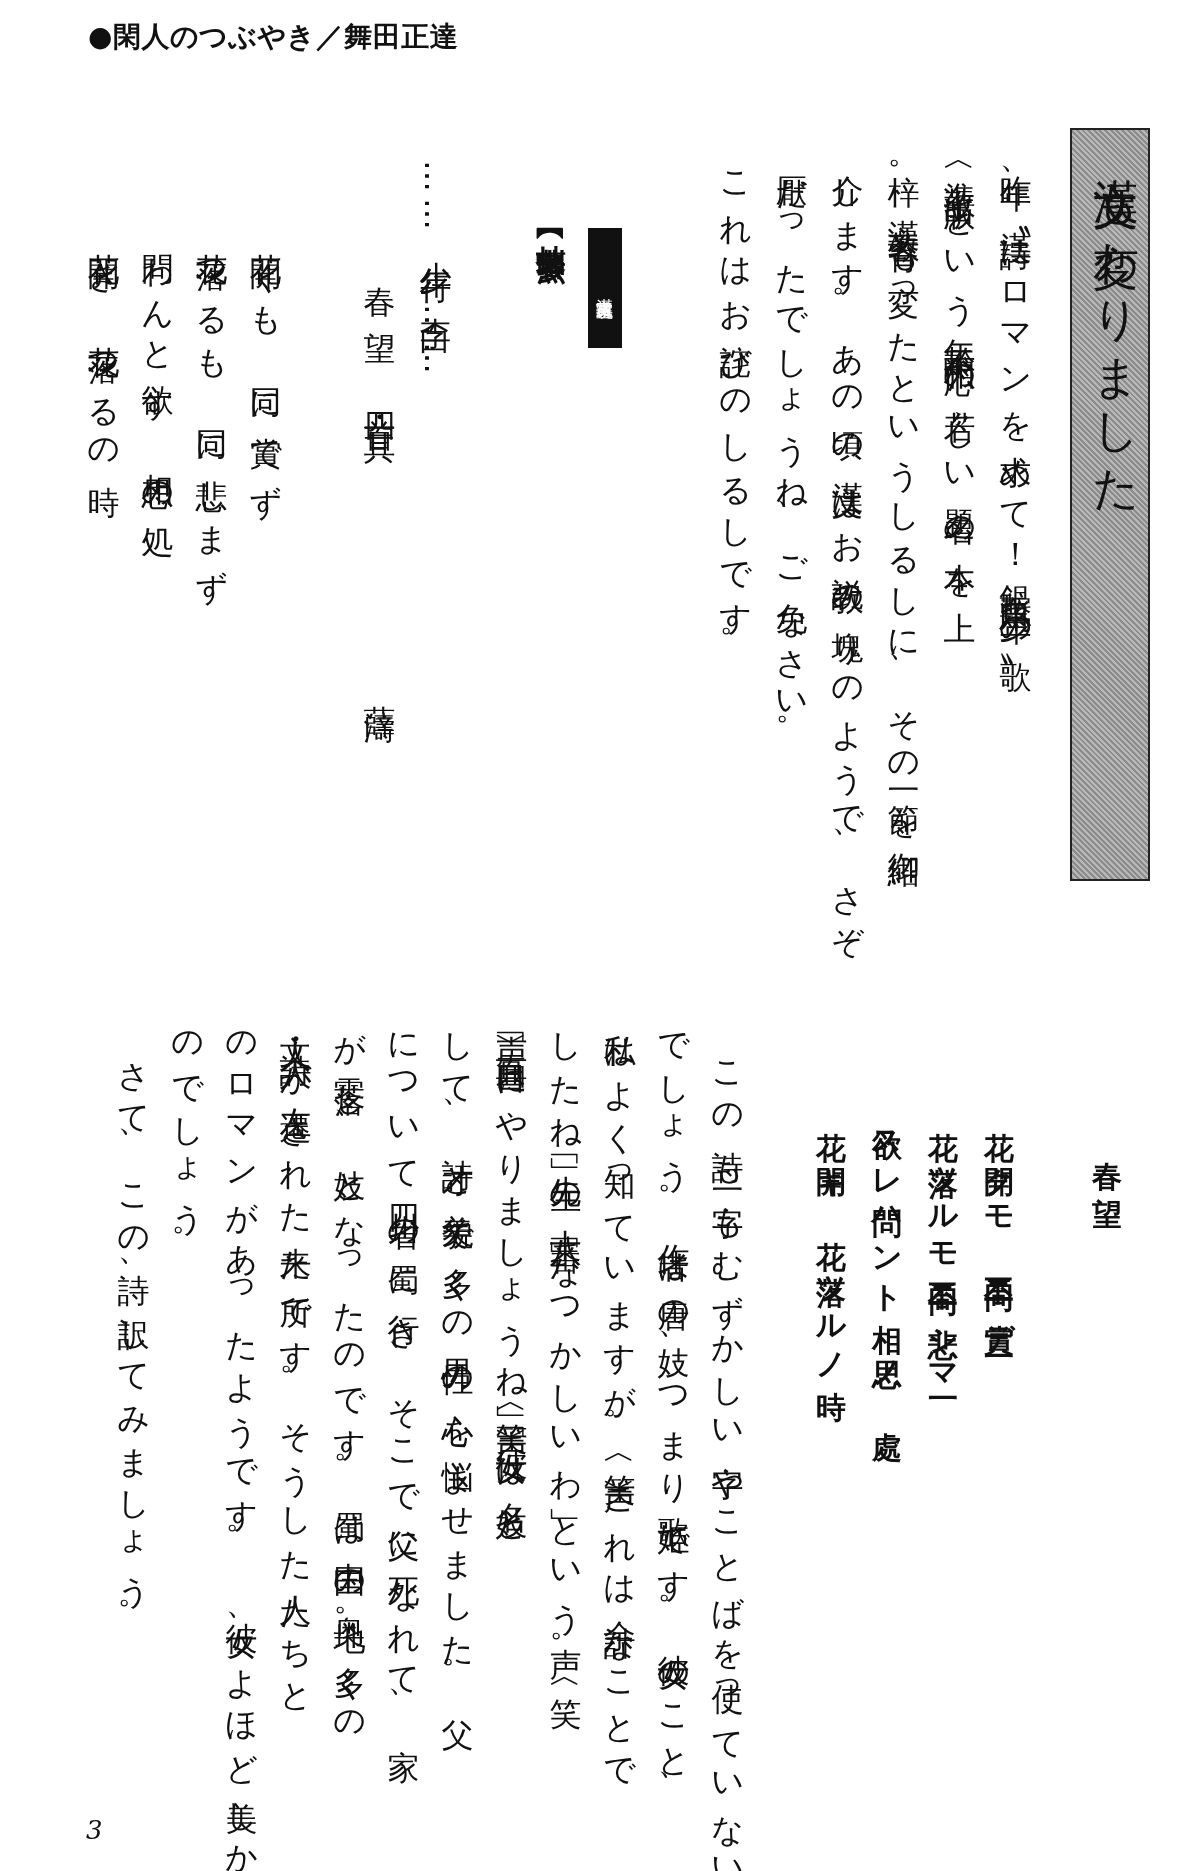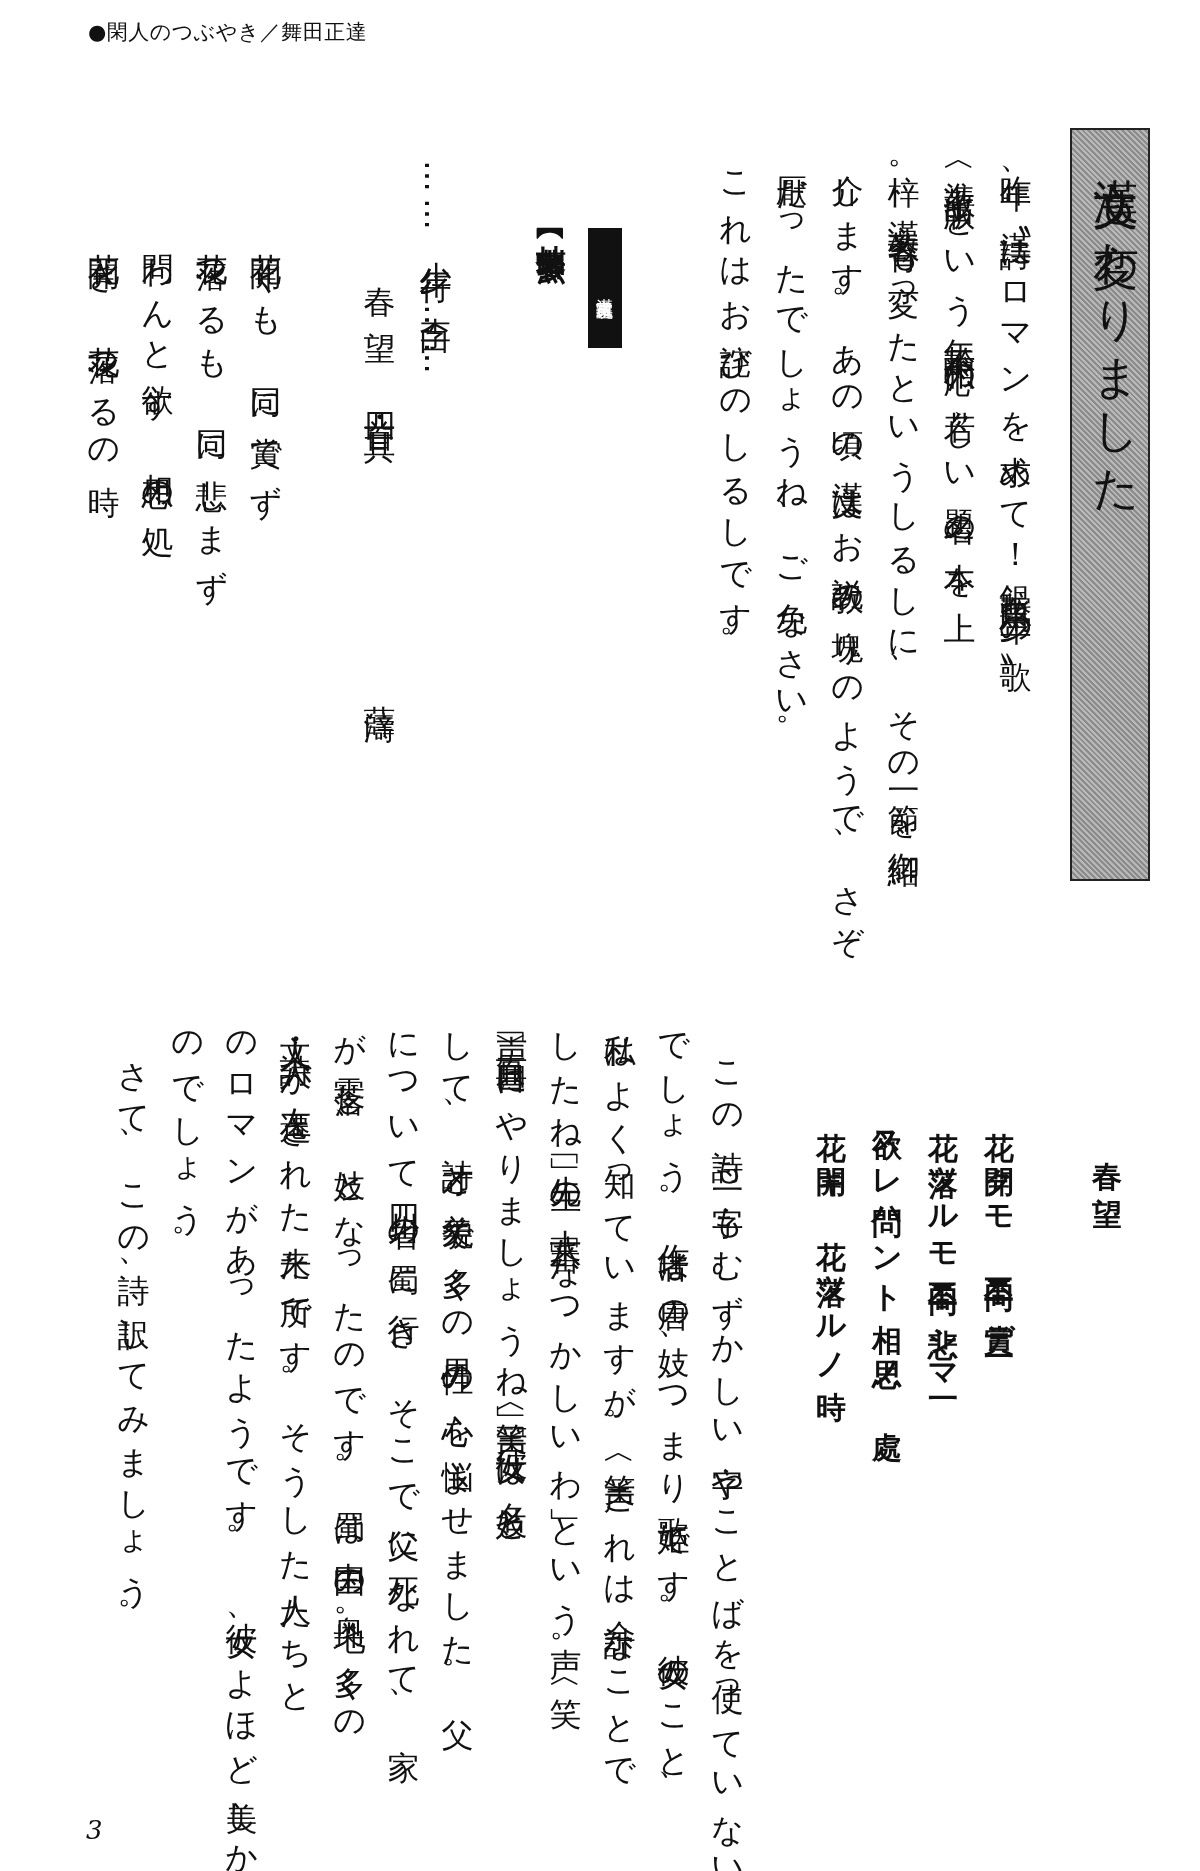--- a/index.html
+++ b/index.html
@@ -1,19 +1,19 @@
 <!DOCTYPE html>
 <html><head>
 <meta charset="utf-8">
 <style>
   html, body { margin: 0; padding: 0; background: #ffffff; }
   body { width: 1200px; height: 1871px; position: relative; overflow: hidden;
          font-family: "DejaVu Sans", "Liberation Sans", sans-serif; color: #111; }
-  .running-head { position: absolute; left: 88px; top: 18px; font-size: 21px;
-                  letter-spacing: 0.5px; white-space: nowrap; }
+  .running-head { position: absolute; left: 88px; top: 18px; font-size: 28px;
+                  letter-spacing: 0.5px; white-space: nowrap; font-weight: bold; }
   .vcol { position: absolute; writing-mode: vertical-rl; white-space: nowrap;
           font-size: 32px; line-height: 1; letter-spacing: 6px; }
   .title-box { position: absolute; left: 1070px; top: 128px; width: 80px; height: 753px;
                background: repeating-linear-gradient(45deg,#8c8c8c 0 2px,#b8b8b8 2px 4px);
                border: 2px solid #222; box-sizing: border-box; }
   .title-text { position: absolute; left: 14px; top: 12px; writing-mode: vertical-rl;
                 font-size: 46px; letter-spacing: 4px; white-space: nowrap; color: #111; }
   .tag-box { position: absolute; left: 588px; top: 228px; width: 34px; height: 90px;
              background: #111; color: #fff; writing-mode: vertical-rl; font-size: 17px;
              letter-spacing: 1px; padding: 6px 0; box-sizing: border-box; text-align: center;

